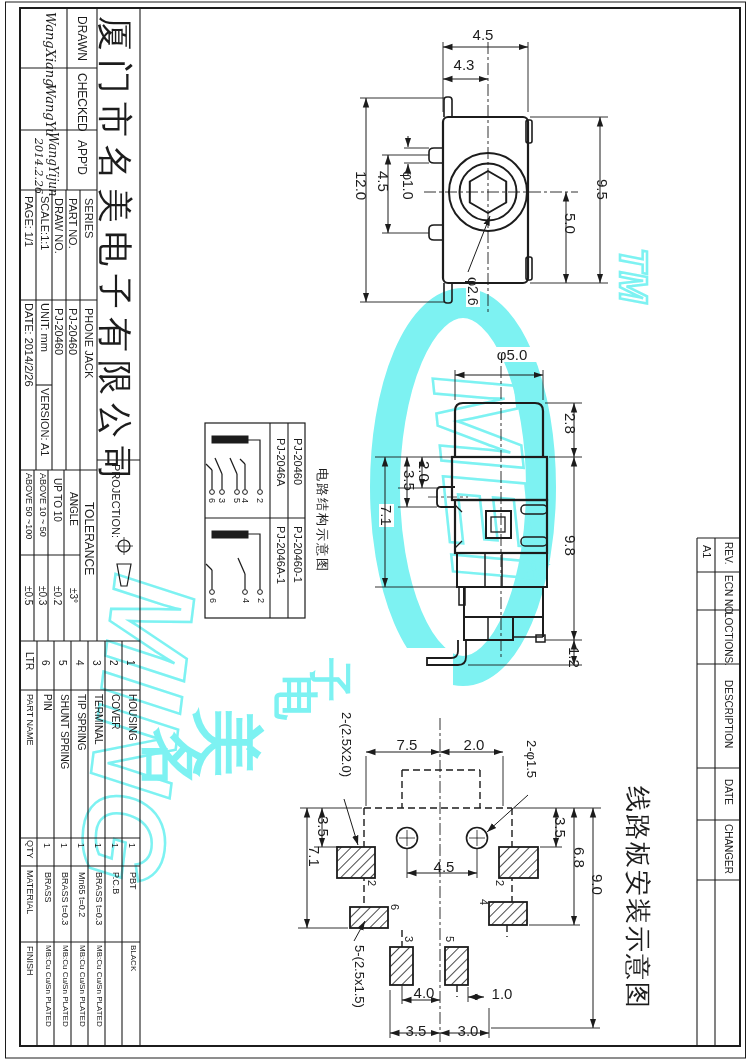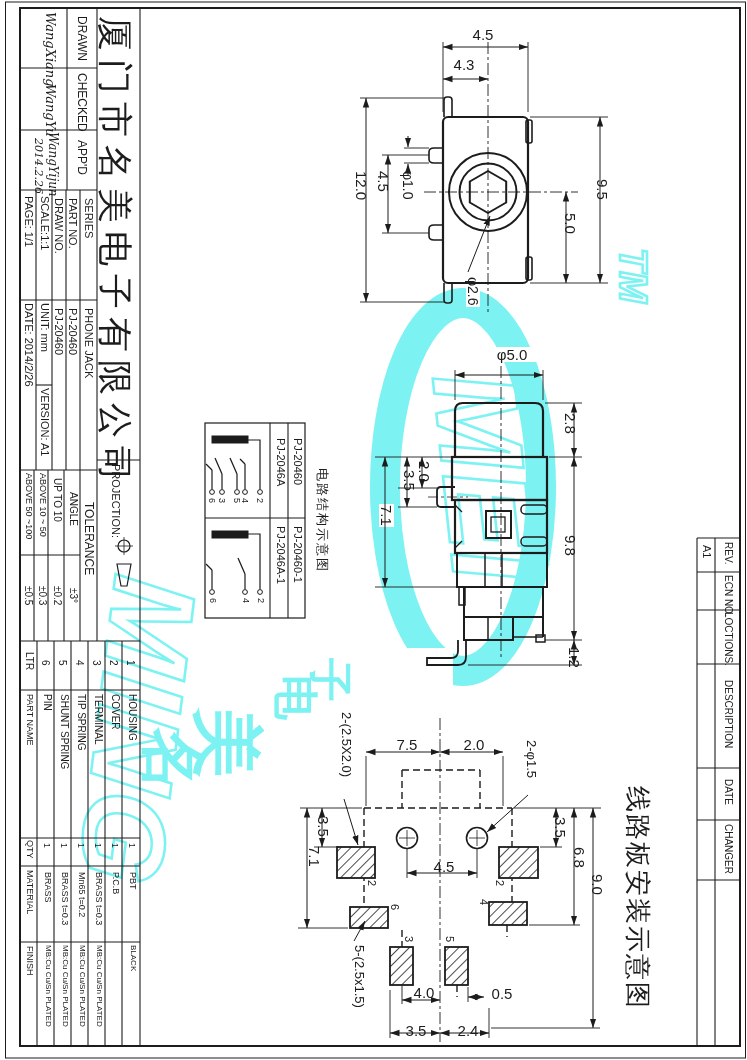--- a/index.html
+++ b/index.html
@@ -404,23 +404,23 @@
   <span class="rt dimw" style="left:353px;top:711px;font-size:13px;">2-(2.5X2.0)</span>
   <span class="rt dimw" style="left:538px;top:739px;font-size:13px;">2-φ1.5</span>
   <span class="rt dimw" style="left:366px;top:944px;font-size:13px;">5-(2.5x1.5)</span>
   <span class="rt dim dimw" style="left:331px;top:815px;">3.5</span>
   <span class="rt dim dimw" style="left:322px;top:845px;">7.1</span>
   <div class="hd dim" style="left:428px;top:859px;width:28px;">4.5</div>
   <span class="rt dim dimw" style="left:568px;top:816px;">3.5</span>
   <span class="rt dim dimw" style="left:587px;top:846px;">6.8</span>
   <span class="rt dim dimw" style="left:605px;top:873px;">9.0</span>
   <div class="hd dim" style="left:408px;top:985px;width:28px;">4.0</div>
-  <div class="hd dim" style="left:487px;top:986px;width:26px;">0.5</div>
+  <div class="hd dim" style="left:487px;top:986px;width:26px;">1.0</div>
   <div class="hd dim" style="left:400px;top:1023px;width:28px;">3.5</div>
-  <div class="hd dim" style="left:452px;top:1023px;width:28px;">2.4</div>
+  <div class="hd dim" style="left:452px;top:1023px;width:28px;">3.0</div>
   <span class="rt" style="left:377px;top:880px;font-size:11px;">2</span>
   <span class="rt" style="left:505px;top:880px;font-size:11px;">2</span>
   <span class="rt" style="left:400px;top:904px;font-size:11px;">6</span>
   <span class="rt" style="left:489px;top:899px;font-size:11px;">4</span>
   <span class="rt" style="left:414px;top:936px;font-size:11px;">3</span>
   <span class="rt" style="left:455px;top:936px;font-size:11px;">5</span>
 
 </div>
 
 </body></html>

